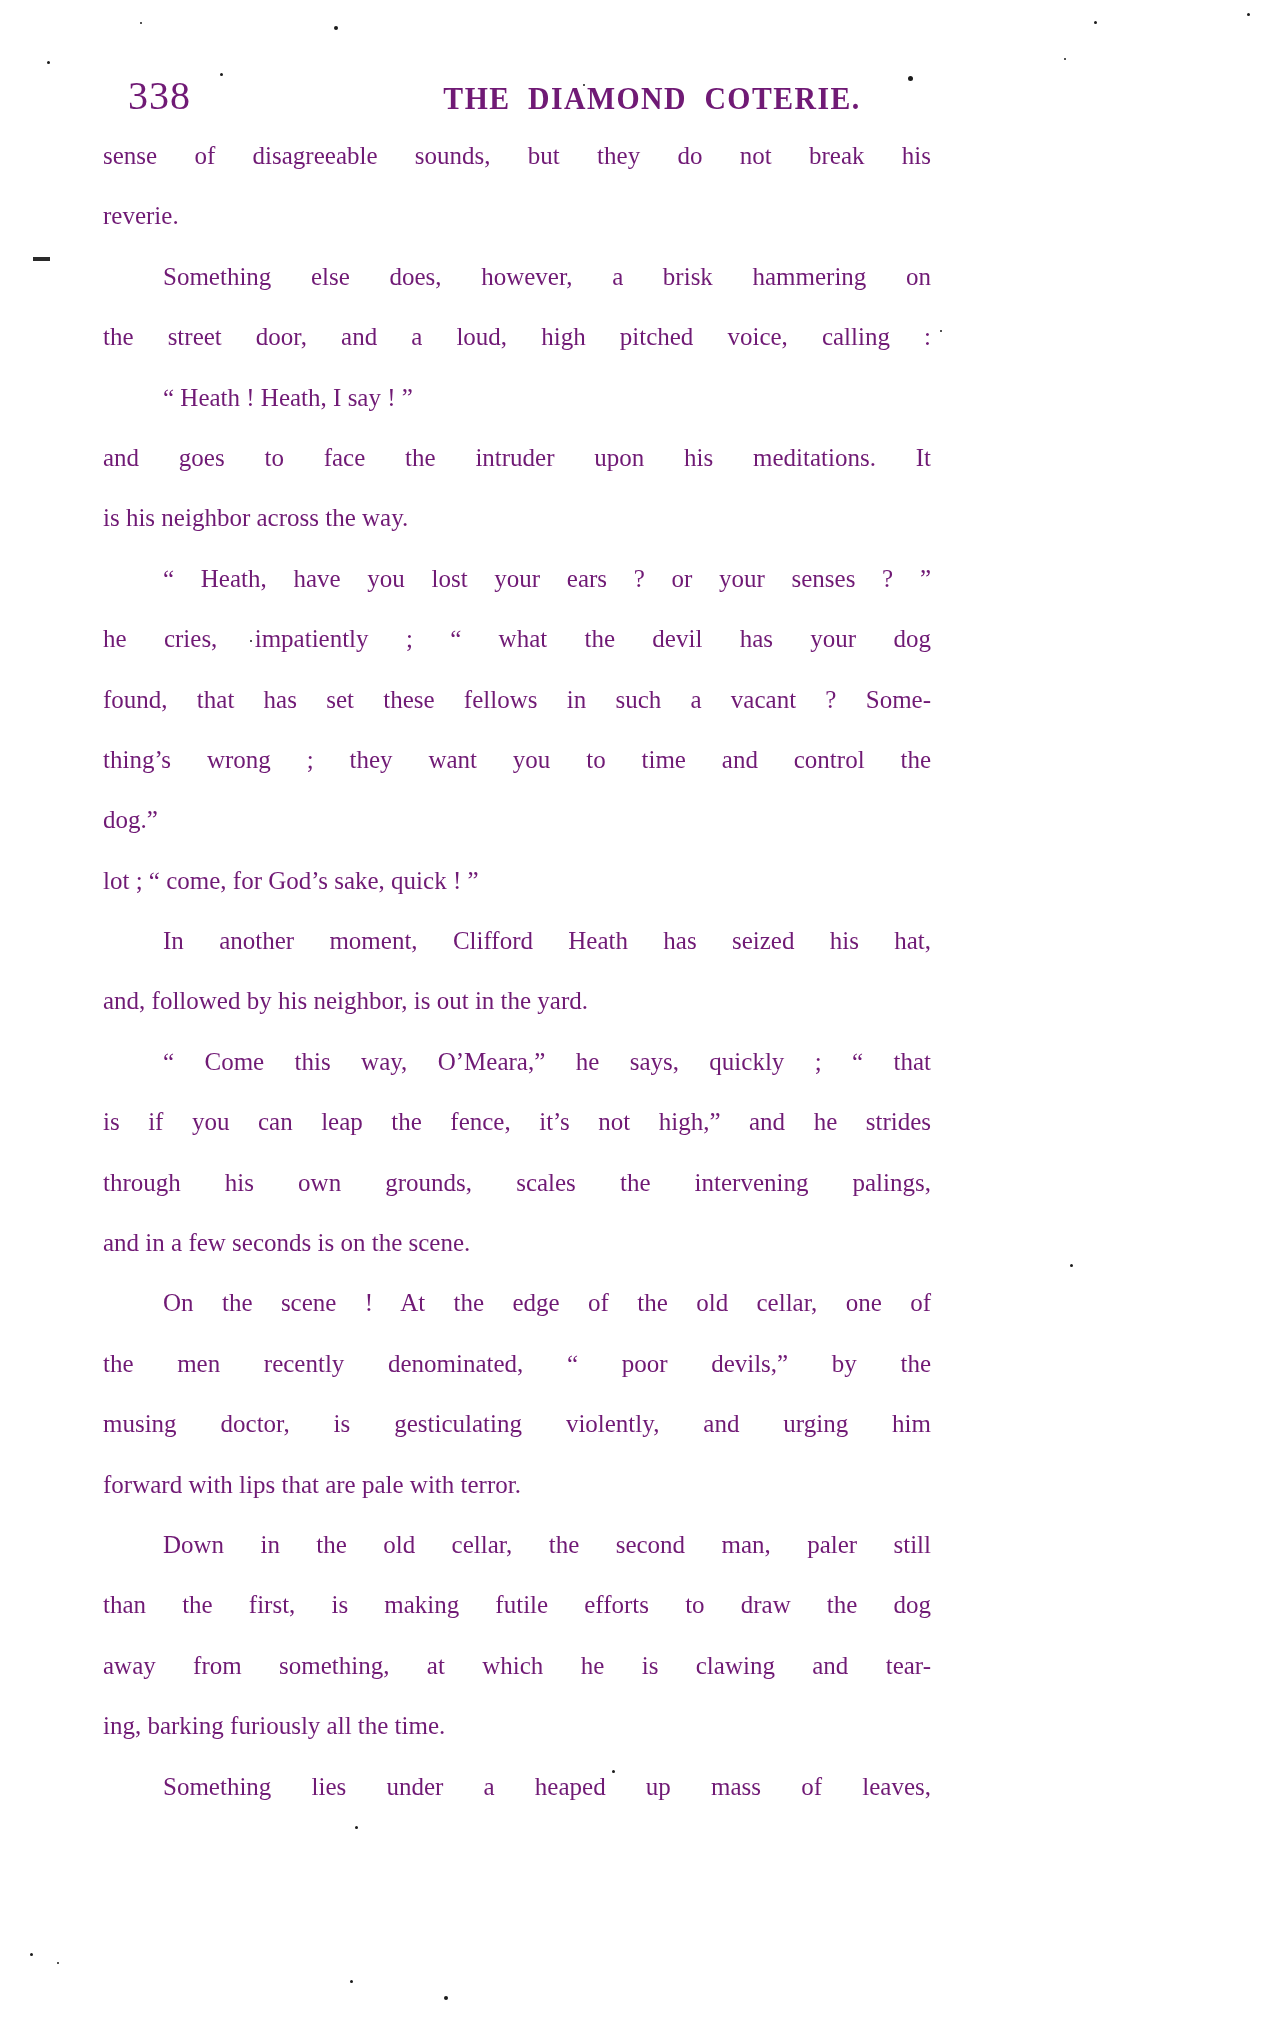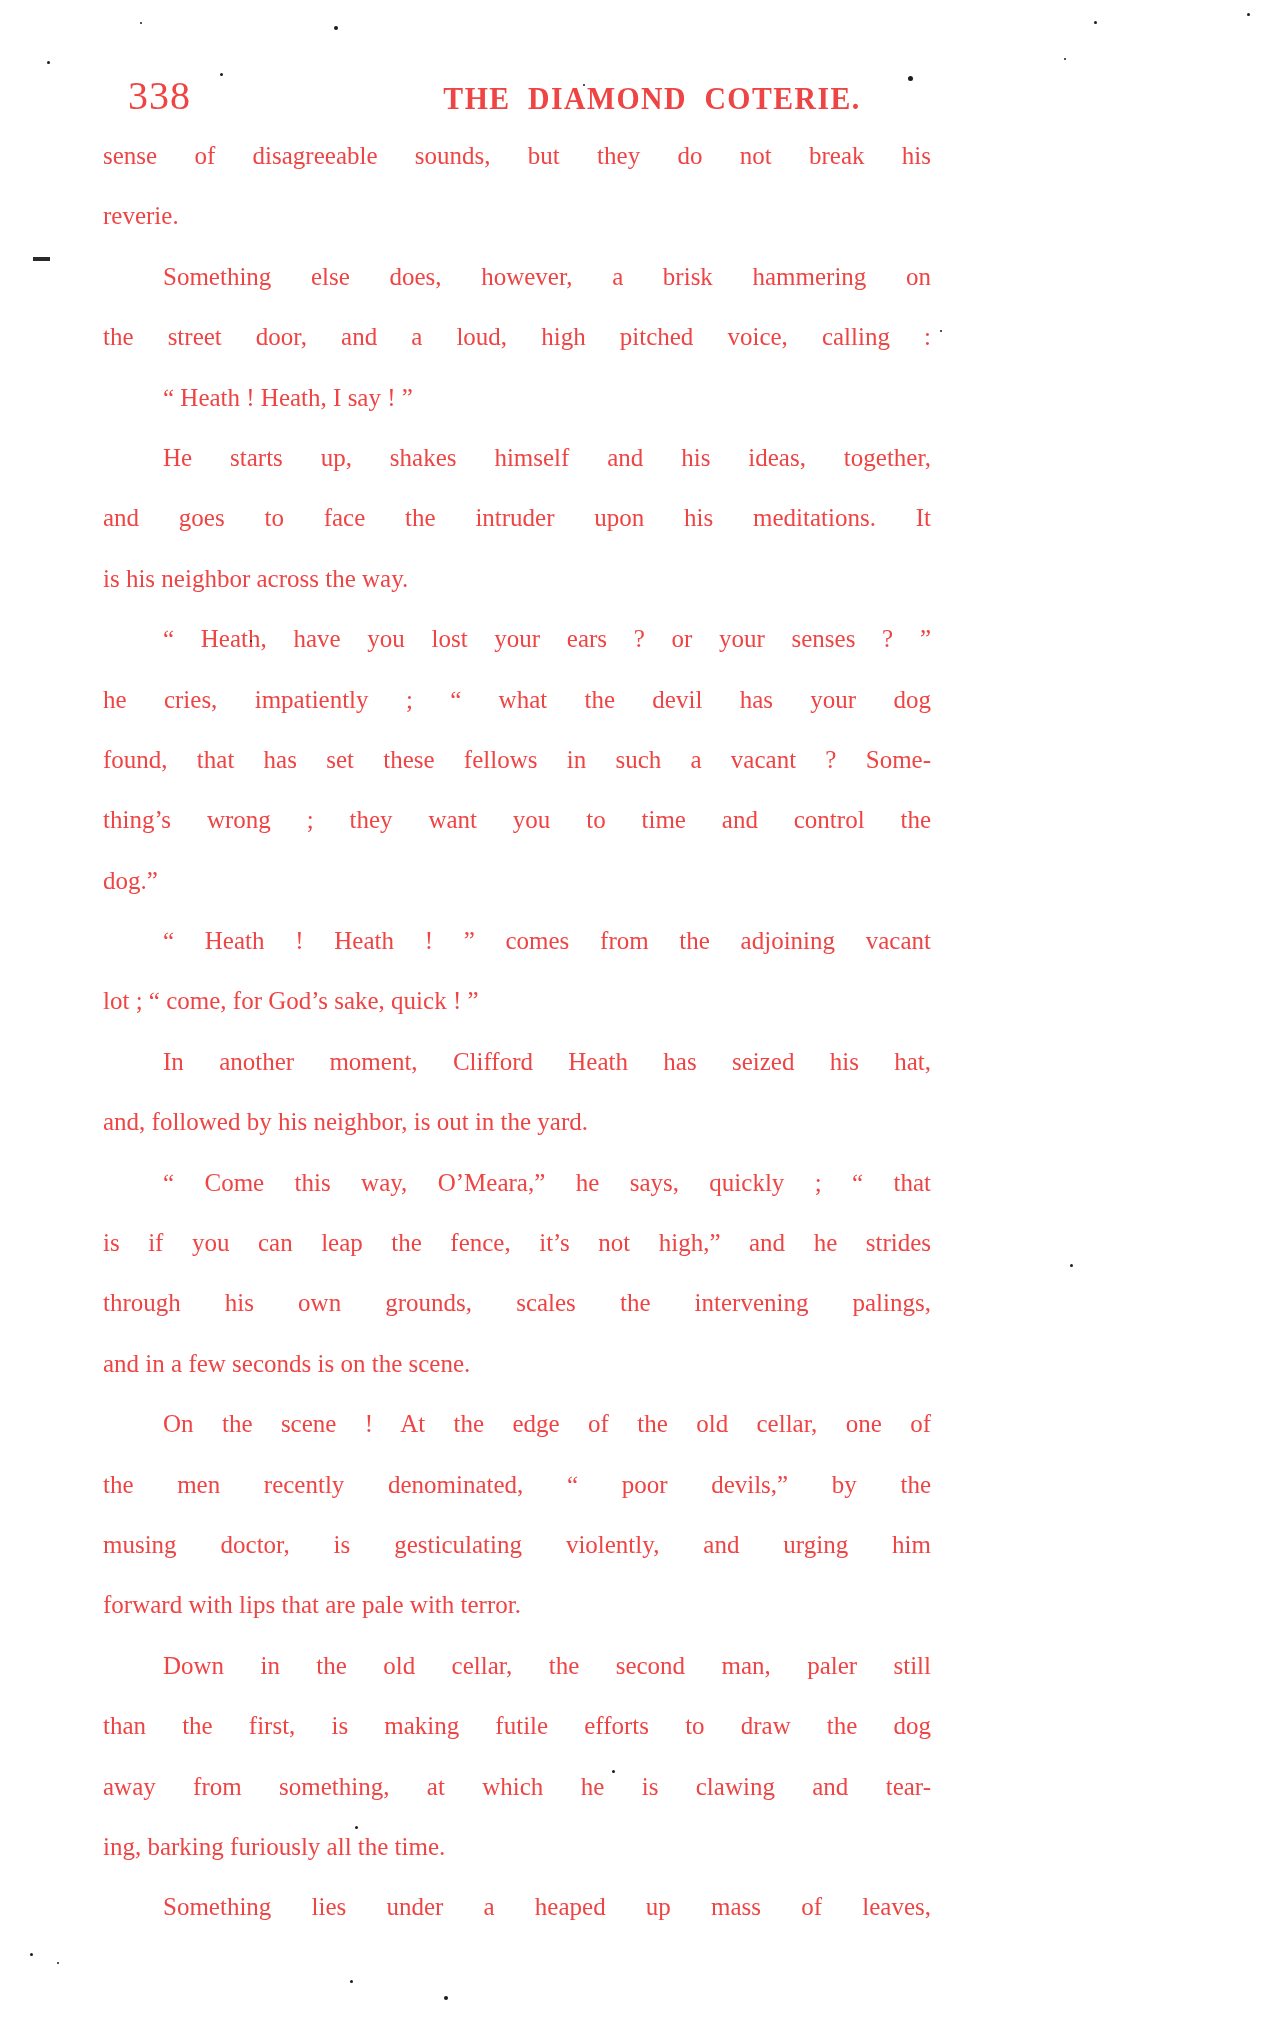--- a/index.html
+++ b/index.html
@@ -7,21 +7,21 @@
     padding: 0;
     background: #e8e8e8;
   }
   .page {
     position: relative;
     width: 1283px;
     height: 2018px;
     background: #ffffff;
     overflow: hidden;
     font-family: "Liberation Serif", "DejaVu Serif", serif;
-    color: #ef4444;
+    color: #701a75;
   }
   .page-number {
     position: absolute;
     left: 128px;
     top: 76px;
     font-size: 40px;
     line-height: 40px;
     letter-spacing: 1px;
   }
   .running-title {
@@ -89,33 +89,31 @@
         <div class="line">reverie.</div>
       </div>
       <div class="paragraph">
         <div class="line justified first-indent">Something else does, however, a brisk hammering on</div>
         <div class="line justified">the street door, and a loud, high pitched voice, calling :</div>
       </div>
       <div class="paragraph">
         <div class="line first-indent">“ Heath !  Heath, I say ! ”</div>
       </div>
       <div class="paragraph">
-        <div class="line justified first-indent">He starts up, shakes himself and his ideas, together,</div>
         <div class="line justified">and goes to face the intruder upon his meditations.  It</div>
         <div class="line">is his neighbor across the way.</div>
       </div>
       <div class="paragraph">
         <div class="line justified first-indent">“ Heath, have you lost your ears ? or your senses ? ”</div>
         <div class="line justified">he cries, impatiently ; “ what the devil has your dog</div>
         <div class="line justified">found, that has set these fellows in such a vacant ?  Some-</div>
         <div class="line justified">thing’s wrong ; they want you to time and control the</div>
         <div class="line">dog.”</div>
       </div>
       <div class="paragraph">
-        <div class="line justified first-indent">“ Heath !  Heath ! ” comes from the adjoining vacant</div>
         <div class="line">lot ; “ come, for God’s sake, quick ! ”</div>
       </div>
       <div class="paragraph">
         <div class="line justified first-indent">In another moment, Clifford Heath has seized his hat,</div>
         <div class="line">and, followed by his neighbor, is out in the yard.</div>
       </div>
       <div class="paragraph">
         <div class="line justified first-indent">“ Come this way, O’Meara,” he says, quickly ; “ that</div>
         <div class="line justified">is if you can leap the fence, it’s not high,” and he strides</div>
         <div class="line justified">through his own grounds, scales the intervening palings,</div>

